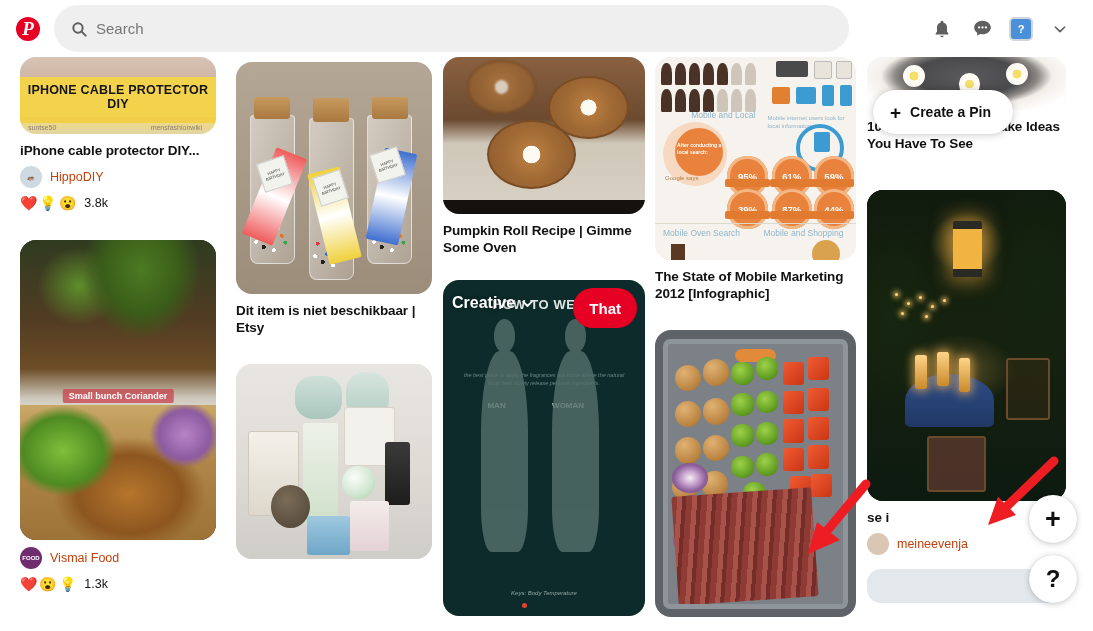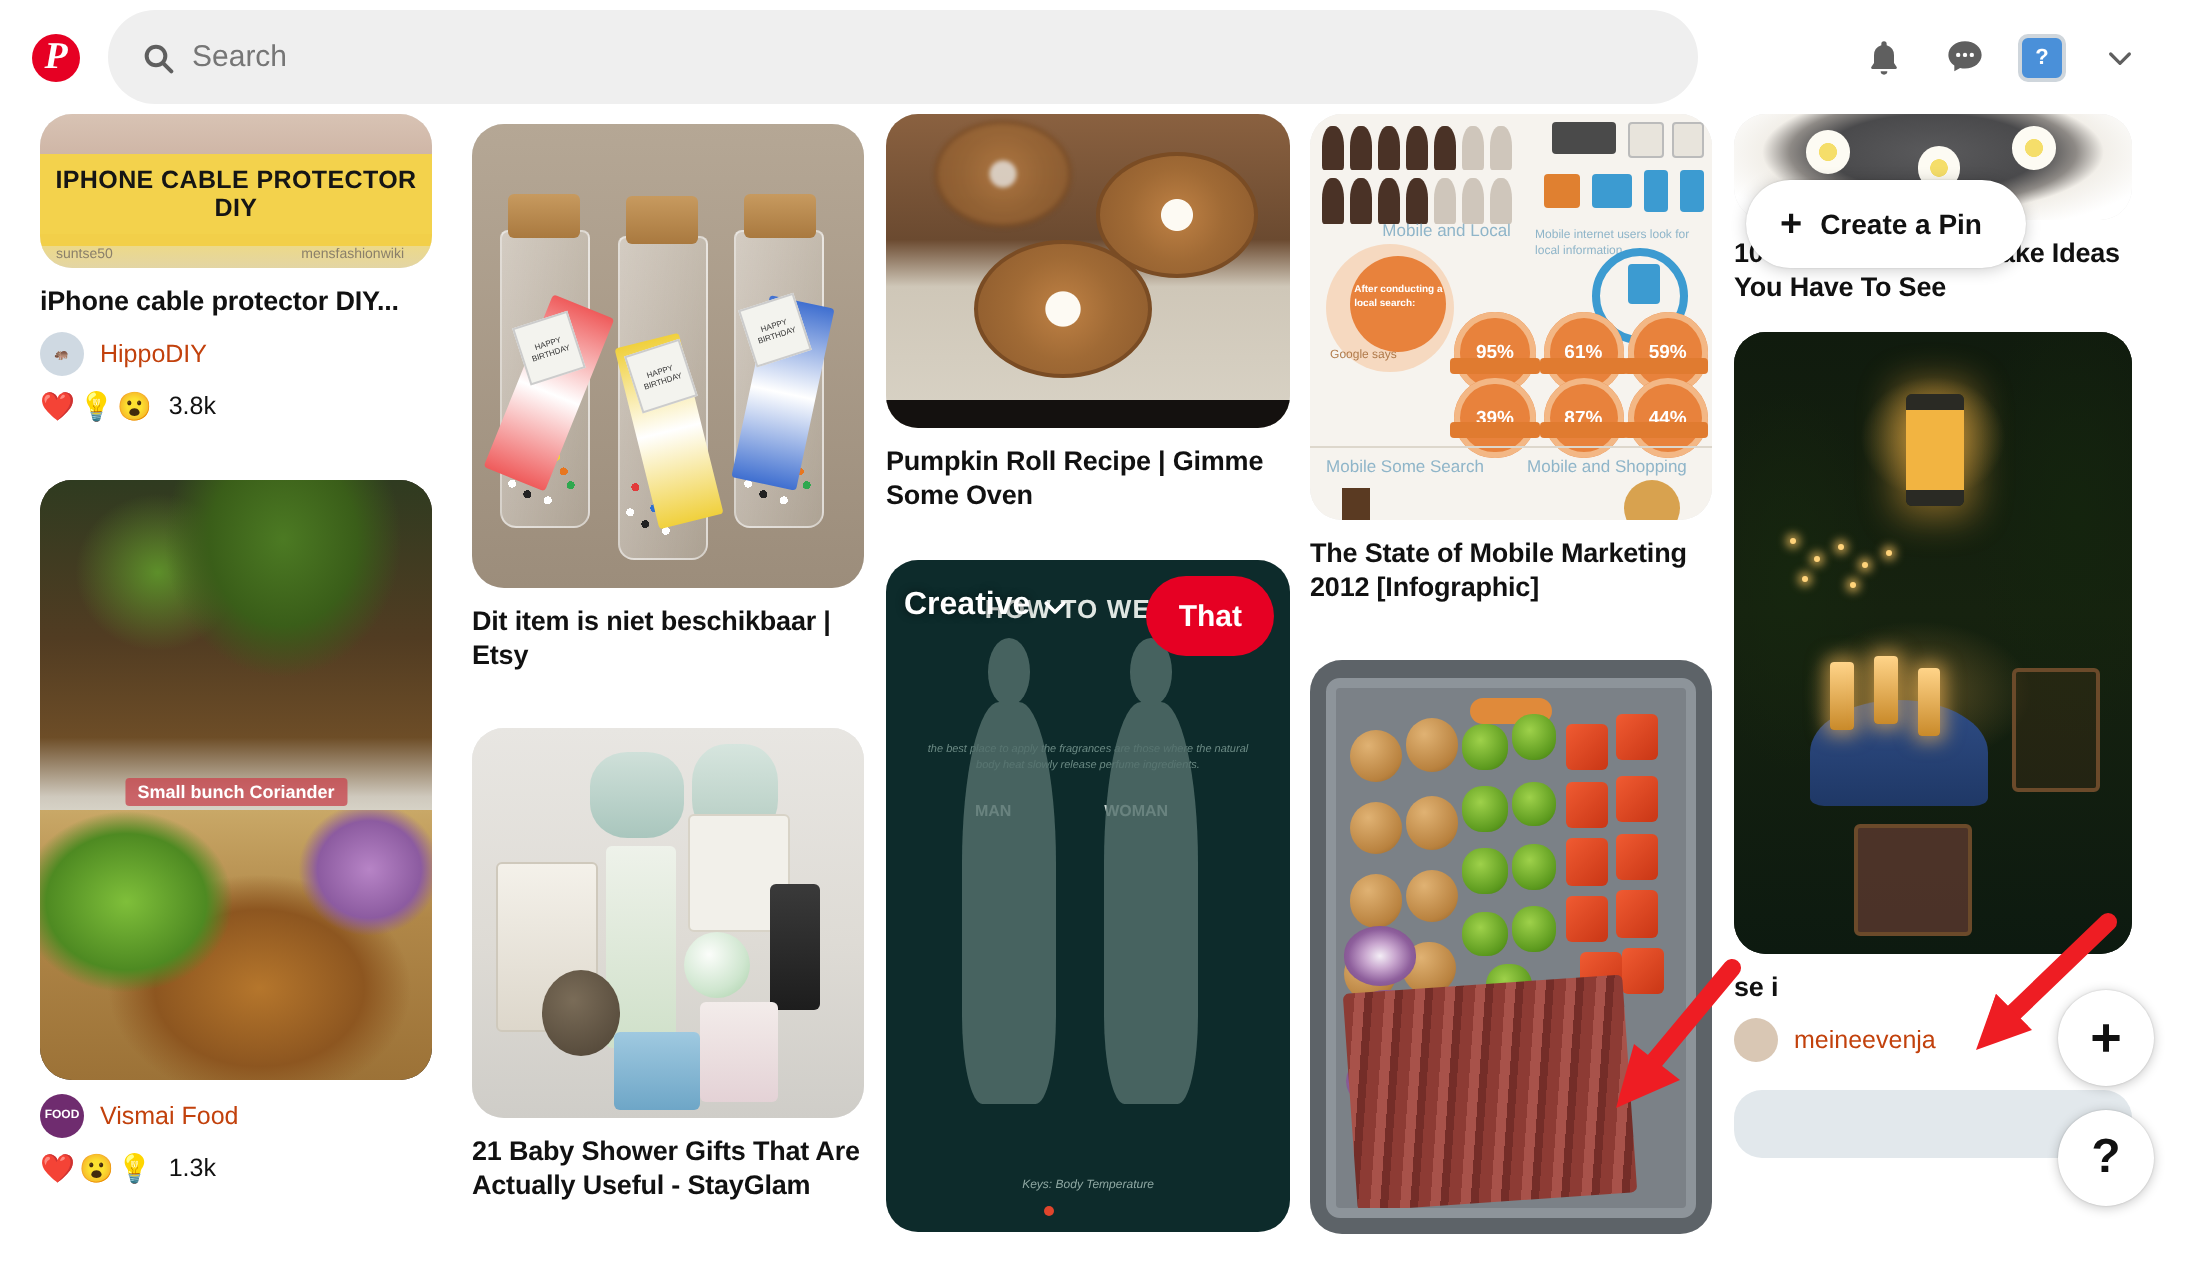--- a/index.html
+++ b/index.html
@@ -511,21 +511,20 @@
           <div class="bx" style="left:30%;top:6%;width:24%;height:22%;background:linear-gradient(#cfe0d9,#a9c6bd);border-radius:40%"></div>
           <div class="bx" style="left:56%;top:4%;width:22%;height:24%;background:linear-gradient(#d6e5de,#b4ccc2);border-radius:40%"></div>
           <div class="bx" style="left:55%;top:22%;width:26%;height:30%;background:#f2f0ea;border:1px solid #d8d3c7"></div>
           <div class="bx" style="left:54%;top:52%;width:17%;aspect-ratio:1;border-radius:50%;background:radial-gradient(circle at 38% 34%,#fbfdfa,#cfe6cf 60%,#a8cfa8)"></div>
           <div class="bx" style="left:76%;top:40%;width:13%;height:32%;background:linear-gradient(#3a3a3a,#1d1d1d)"></div>
           <div class="bx" style="left:18%;top:62%;width:20%;height:22%;background:radial-gradient(circle at 40% 35%,#7a6c58,#4d4234);border-radius:50%"></div>
           <div class="bx" style="left:36%;top:78%;width:22%;height:20%;background:linear-gradient(#9fc9e0,#6ea6c7)"></div>
           <div class="bx" style="left:58%;top:70%;width:20%;height:26%;background:linear-gradient(#f3ecea,#e4d2d6)"></div>
         </div>
       </div>
-      <div class="pin-title">21 Baby Shower Gifts That Are Actually Useful - StayGlam</div>
     </div>
   </div>
 
   <div class="col col3">
 
     <div class="pin">
       <div class="pin-img" style="height:157px">
         <div class="art art-roll">
           <div class="roll roll-3"></div>
           <div class="roll roll-2"></div>
@@ -610,21 +609,21 @@
           <div class="donut" style="left:58%;top:65%;background:#e8823c;box-shadow:inset 0 0 0 3px #f3b785">87%</div>
           <div class="donut" style="left:79%;top:65%;background:#e8823c;box-shadow:inset 0 0 0 3px #f3b785">44%</div>
           <div class="ig-cap" style="left:35%;top:60%;width:22%;height:4%"></div>
           <div class="ig-cap" style="left:57%;top:60%;width:22%;height:4%"></div>
           <div class="ig-cap" style="left:78%;top:60%;width:21%;height:4%"></div>
           <div class="ig-cap" style="left:35%;top:76%;width:22%;height:4%"></div>
           <div class="ig-cap" style="left:57%;top:76%;width:22%;height:4%"></div>
           <div class="ig-cap" style="left:78%;top:76%;width:21%;height:4%"></div>
 
           <div style="position:absolute;left:0;right:0;top:82%;height:1px;background:#ddd7cc"></div>
-          <div class="ig-sec ig-h" style="top:84%;left:4%">Mobile Some Search</div>
+          <div class="ig-sec ig-h" style="top:84%;left:4%">Mobile Oven Search</div>
           <div class="ig-sec ig-h" style="top:84%;left:54%">Mobile and Shopping</div>
           <div style="position:absolute;left:8%;top:92%;width:7%;height:8%;background:#5a3a22"></div>
           <div style="position:absolute;left:78%;top:90%;width:14%;aspect-ratio:1;border-radius:50%;background:#d8a24f"></div>
         </div>
       </div>
       <div class="pin-title">The State of Mobile Marketing 2012 [Infographic]</div>
     </div>
 
     <div class="pin" style="margin-top:28px">
       <div class="pin-img" style="height:287px">
@@ -674,21 +673,21 @@
       <div class="pin-img" style="height:53px">
         <div class="art art-cake">
           <div class="cake-flower" style="left:18%;top:16%"></div>
           <div class="cake-flower" style="left:46%;top:30%"></div>
           <div class="cake-flower" style="left:70%;top:12%"></div>
         </div>
       </div>
       <div class="pin-title">10 Simple Birthday Cake Ideas You Have To See</div>
     </div>
 
-    <div class="pin" style="margin-top:14px">
+    <div class="pin" style="margin-top:38px">
       <div class="pin-img" style="height:311px">
         <div class="art art-garden">
           <div class="grd-bg"></div>
           <div class="lantern"></div>
           <div class="fairy" style="left:14%;top:33%"></div>
             <div class="fairy" style="left:20%;top:36%"></div>
           <div class="fairy" style="left:26%;top:34%"></div>
             <div class="fairy" style="left:32%;top:37%"></div>
           <div class="fairy" style="left:38%;top:35%"></div>
             <div class="fairy" style="left:17%;top:39%"></div>

